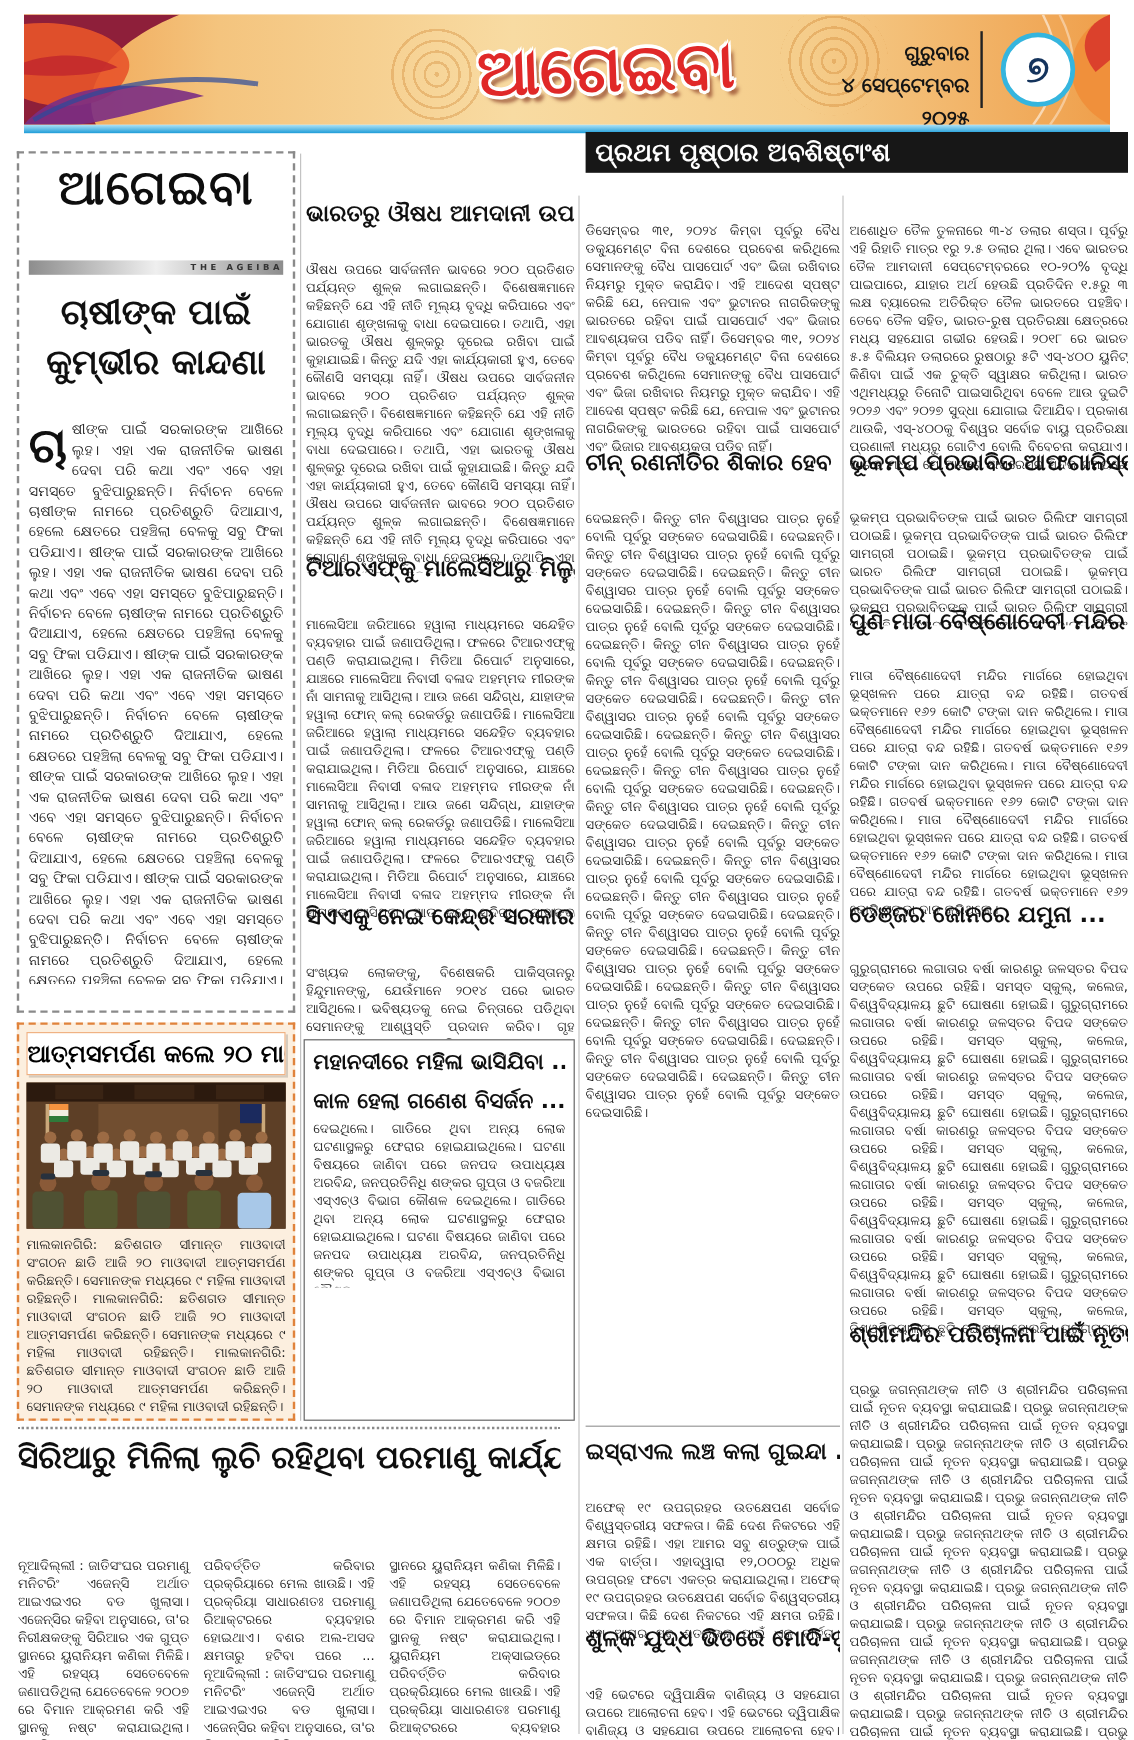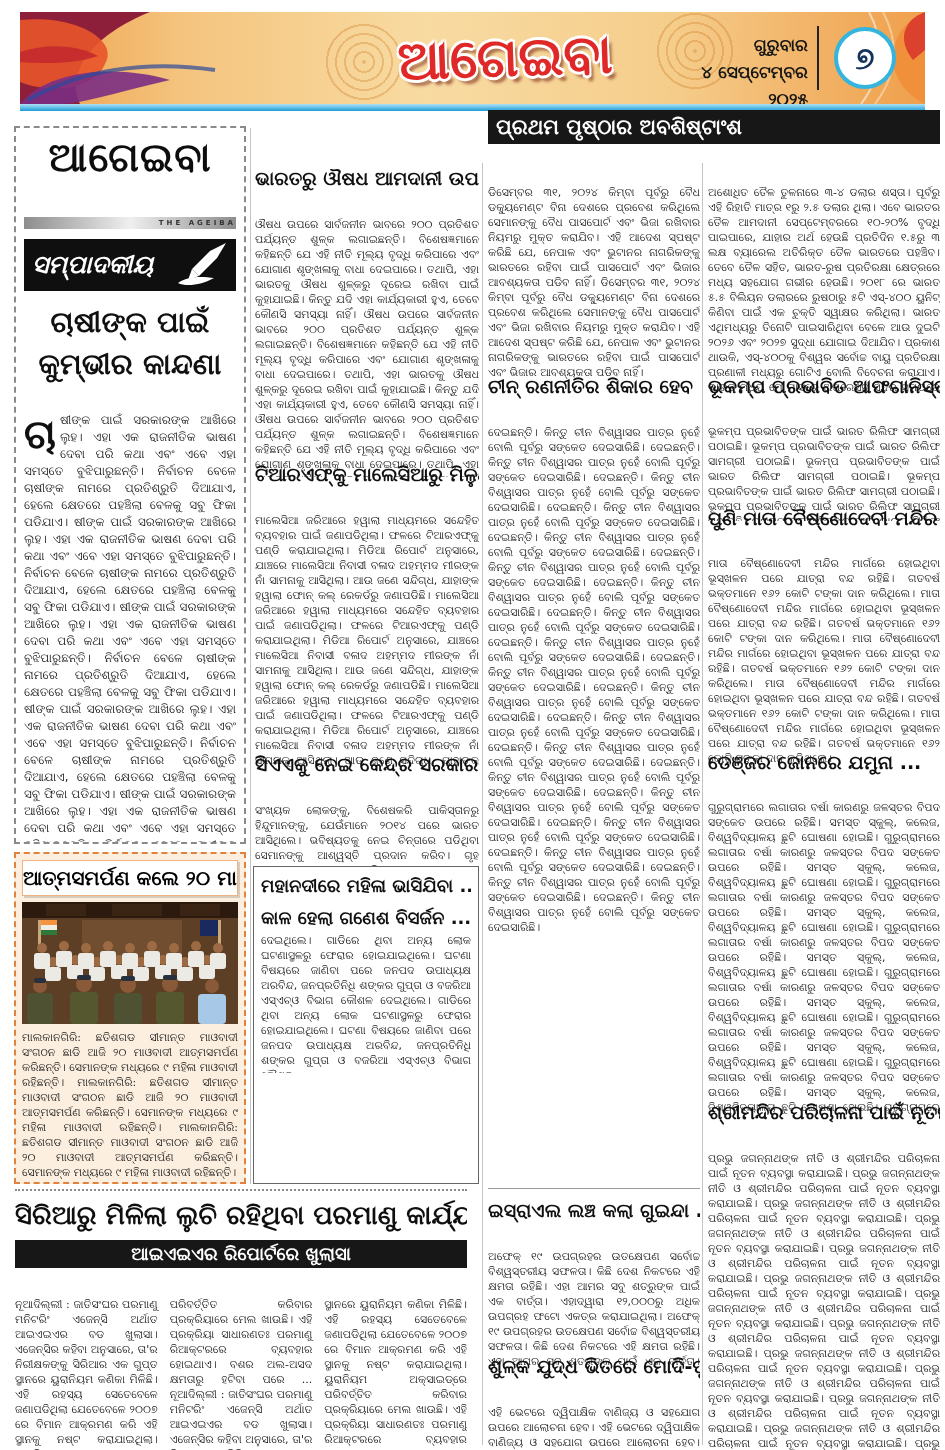--- a/index.html
+++ b/index.html
@@ -79,28 +79,20 @@
   </header>
   <div class="abs blue-strip"></div>
 
   <div class="vr" style="left:250px;top:128px;height:1056px"></div>
   <div class="vr" style="left:482px;top:163px;height:1282px"></div>
   <div class="vr" style="left:702px;top:163px;height:1282px"></div>
 
   <section class="abs ed-box">
     <div class="ed-logo">ଆଗେଇବା</div>
     <div class="ed-logo-bar">THE AGEIBA</div>
-    <div class="ed-banner">
-      <div class="ed-banner-label">ସମ୍ପାଦକୀୟ</div>
-      <svg class="abs" style="right:4px;top:2px" width="58" height="48" viewBox="0 0 58 48">
-        <path d="M52 2 L36 10 L18 28 L25 35 L43 17 Z" fill="#ffffff"></path>
-        <path d="M18 28 L14 39 L25 35 Z" fill="#ffffff"></path>
-        <path d="M4 42 C16 34 30 36 40 37 C28 44 12 46 4 42 Z" fill="#ffffff"></path>
-      </svg>
-    </div>
     <div class="ed-head">ଚାଷୀଙ୍କ ପାଇଁ କୁମ୍ଭୀର କାନ୍ଦଣା !!</div>
     <div class="body-txt" style="height:470px;font-size:12px;line-height:17px">
       <span class="dropcap">ଚା</span><span>ଷୀଙ୍କ ପାଇଁ ସରକାରଙ୍କ ଆଖିରେ ଲୁହ। ଏହା ଏକ ରାଜନୀତିକ ଭାଷଣ ଦେବା ପରି କଥା ଏବଂ ଏବେ ଏହା ସମସ୍ତେ ବୁଝିପାରୁଛନ୍ତି। ନିର୍ବାଚନ ବେଳେ ଚାଷୀଙ୍କ ନାମରେ ପ୍ରତିଶ୍ରୁତି ଦିଆଯାଏ, ହେଲେ କ୍ଷେତରେ ପହଞ୍ଚିଲା ବେଳକୁ ସବୁ ଫିକା ପଡିଯାଏ। ଷୀଙ୍କ ପାଇଁ ସରକାରଙ୍କ ଆଖିରେ ଲୁହ। ଏହା ଏକ ରାଜନୀତିକ ଭାଷଣ ଦେବା ପରି କଥା ଏବଂ ଏବେ ଏହା ସମସ୍ତେ ବୁଝିପାରୁଛନ୍ତି। ନିର୍ବାଚନ ବେଳେ ଚାଷୀଙ୍କ ନାମରେ ପ୍ରତିଶ୍ରୁତି ଦିଆଯାଏ, ହେଲେ କ୍ଷେତରେ ପହଞ୍ଚିଲା ବେଳକୁ ସବୁ ଫିକା ପଡିଯାଏ। ଷୀଙ୍କ ପାଇଁ ସରକାରଙ୍କ ଆଖିରେ ଲୁହ। ଏହା ଏକ ରାଜନୀତିକ ଭାଷଣ ଦେବା ପରି କଥା ଏବଂ ଏବେ ଏହା ସମସ୍ତେ ବୁଝିପାରୁଛନ୍ତି। ନିର୍ବାଚନ ବେଳେ ଚାଷୀଙ୍କ ନାମରେ ପ୍ରତିଶ୍ରୁତି ଦିଆଯାଏ, ହେଲେ କ୍ଷେତରେ ପହଞ୍ଚିଲା ବେଳକୁ ସବୁ ଫିକା ପଡିଯାଏ। ଷୀଙ୍କ ପାଇଁ ସରକାରଙ୍କ ଆଖିରେ ଲୁହ। ଏହା ଏକ ରାଜନୀତିକ ଭାଷଣ ଦେବା ପରି କଥା ଏବଂ ଏବେ ଏହା ସମସ୍ତେ ବୁଝିପାରୁଛନ୍ତି। ନିର୍ବାଚନ ବେଳେ ଚାଷୀଙ୍କ ନାମରେ ପ୍ରତିଶ୍ରୁତି ଦିଆଯାଏ, ହେଲେ କ୍ଷେତରେ ପହଞ୍ଚିଲା ବେଳକୁ ସବୁ ଫିକା ପଡିଯାଏ। ଷୀଙ୍କ ପାଇଁ ସରକାରଙ୍କ ଆଖିରେ ଲୁହ। ଏହା ଏକ ରାଜନୀତିକ ଭାଷଣ ଦେବା ପରି କଥା ଏବଂ ଏବେ ଏହା ସମସ୍ତେ ବୁଝିପାରୁଛନ୍ତି। ନିର୍ବାଚନ ବେଳେ ଚାଷୀଙ୍କ ନାମରେ ପ୍ରତିଶ୍ରୁତି ଦିଆଯାଏ, ହେଲେ କ୍ଷେତରେ ପହଞ୍ଚିଲା ବେଳକୁ ସବୁ ଫିକା ପଡିଯାଏ। ଷୀଙ୍କ ପାଇଁ ସରକାରଙ୍କ ଆଖିରେ ଲୁହ। ଏହା ଏକ ରାଜନୀତିକ ଭାଷଣ ଦେବା ପରି କଥା ଏବଂ ଏବେ ଏହା ସମସ୍ତେ ବୁଝିପାରୁଛନ୍ତି। ନିର୍ବାଚନ ବେଳେ ଚାଷୀଙ୍କ ନାମରେ ପ୍ରତିଶ୍ରୁତି ଦିଆଯାଏ, ହେଲେ କ୍ଷେତରେ ପହଞ୍ଚିଲା ବେଳକୁ ସବୁ ଫିକା ପଡିଯାଏ। ଷୀଙ୍କ ପାଇଁ ସରକାରଙ୍କ ଆଖିରେ ଲୁହ। ଏହା ଏକ ରାଜନୀତିକ ଭାଷଣ ଦେବା ପରି କଥା ଏବଂ ଏବେ ଏହା ସମସ୍ତେ ବୁଝିପାରୁଛନ୍ତି। ନିର୍ବାଚନ ବେଳେ ଚାଷୀଙ୍କ ନାମରେ ପ୍ରତିଶ୍ରୁତି ଦିଆଯାଏ, ହେଲେ କ୍ଷେତରେ ପହଞ୍ଚିଲା ବେଳକୁ ସବୁ ଫିକା ପଡିଯାଏ। ଷୀଙ୍କ ପାଇଁ ସରକାରଙ୍କ ଆଖିରେ ଲୁହ। ଏହା ଏକ ରାଜନୀତିକ ଭାଷଣ ଦେବା ପରି କଥା ଏବଂ ଏବେ ଏହା ସମସ୍ତେ ବୁଝିପାରୁଛନ୍ତି। ନିର୍ବାଚନ ବେଳେ ଚାଷୀଙ୍କ ନାମରେ ପ୍ରତିଶ୍ରୁତି ଦିଆଯାଏ, ହେଲେ କ୍ଷେତରେ ପହଞ୍ଚିଲା ବେଳକୁ ସବୁ ଫିକା ପଡିଯାଏ।</span>
     </div>
   </section>
 
   <section class="abs maoist-box">
     <div class="maoist-head">ଆତ୍ମସମର୍ପଣ କଲେ ୨୦ ମାଓବାଦୀ</div>
     <div class="photo">
       <svg width="218" height="122" viewBox="0 0 218 122">
@@ -227,16 +219,15 @@
   <div class="abs body-txt" style="left:708px;top:535px;width:232px;height:209px">ମାତା ବୈଷ୍ଣୋଦେବୀ ମନ୍ଦିର ମାର୍ଗରେ ହୋଇଥିବା ଭୂସ୍ଖଳନ ପରେ ଯାତ୍ରା ବନ୍ଦ ରହିଛି। ଗତବର୍ଷ ଭକ୍ତମାନେ ୧୬୨ କୋଟି ଟଙ୍କା ଦାନ କରିଥିଲେ। ମାତା ବୈଷ୍ଣୋଦେବୀ ମନ୍ଦିର ମାର୍ଗରେ ହୋଇଥିବା ଭୂସ୍ଖଳନ ପରେ ଯାତ୍ରା ବନ୍ଦ ରହିଛି। ଗତବର୍ଷ ଭକ୍ତମାନେ ୧୬୨ କୋଟି ଟଙ୍କା ଦାନ କରିଥିଲେ। ମାତା ବୈଷ୍ଣୋଦେବୀ ମନ୍ଦିର ମାର୍ଗରେ ହୋଇଥିବା ଭୂସ୍ଖଳନ ପରେ ଯାତ୍ରା ବନ୍ଦ ରହିଛି। ଗତବର୍ଷ ଭକ୍ତମାନେ ୧୬୨ କୋଟି ଟଙ୍କା ଦାନ କରିଥିଲେ। ମାତା ବୈଷ୍ଣୋଦେବୀ ମନ୍ଦିର ମାର୍ଗରେ ହୋଇଥିବା ଭୂସ୍ଖଳନ ପରେ ଯାତ୍ରା ବନ୍ଦ ରହିଛି। ଗତବର୍ଷ ଭକ୍ତମାନେ ୧୬୨ କୋଟି ଟଙ୍କା ଦାନ କରିଥିଲେ। ମାତା ବୈଷ୍ଣୋଦେବୀ ମନ୍ଦିର ମାର୍ଗରେ ହୋଇଥିବା ଭୂସ୍ଖଳନ ପରେ ଯାତ୍ରା ବନ୍ଦ ରହିଛି। ଗତବର୍ଷ ଭକ୍ତମାନେ ୧୬୨ କୋଟି ଟଙ୍କା ଦାନ କରିଥିଲେ।</div>
 
   <div class="abs h h19" style="left:708px;top:748px;width:232px">ଡେଞ୍ଜର ଜୋନରେ ଯମୁନା ...</div>
   <div class="abs body-txt" style="left:708px;top:779px;width:232px;height:315px">ଗୁରୁଗ୍ରାମରେ ଲଗାତାର ବର୍ଷା କାରଣରୁ ଜଳସ୍ତର ବିପଦ ସଙ୍କେତ ଉପରେ ରହିଛି। ସମସ୍ତ ସ୍କୁଲ୍, କଲେଜ, ବିଶ୍ୱବିଦ୍ୟାଳୟ ଛୁଟି ଘୋଷଣା ହୋଇଛି। ଗୁରୁଗ୍ରାମରେ ଲଗାତାର ବର୍ଷା କାରଣରୁ ଜଳସ୍ତର ବିପଦ ସଙ୍କେତ ଉପରେ ରହିଛି। ସମସ୍ତ ସ୍କୁଲ୍, କଲେଜ, ବିଶ୍ୱବିଦ୍ୟାଳୟ ଛୁଟି ଘୋଷଣା ହୋଇଛି। ଗୁରୁଗ୍ରାମରେ ଲଗାତାର ବର୍ଷା କାରଣରୁ ଜଳସ୍ତର ବିପଦ ସଙ୍କେତ ଉପରେ ରହିଛି। ସମସ୍ତ ସ୍କୁଲ୍, କଲେଜ, ବିଶ୍ୱବିଦ୍ୟାଳୟ ଛୁଟି ଘୋଷଣା ହୋଇଛି। ଗୁରୁଗ୍ରାମରେ ଲଗାତାର ବର୍ଷା କାରଣରୁ ଜଳସ୍ତର ବିପଦ ସଙ୍କେତ ଉପରେ ରହିଛି। ସମସ୍ତ ସ୍କୁଲ୍, କଲେଜ, ବିଶ୍ୱବିଦ୍ୟାଳୟ ଛୁଟି ଘୋଷଣା ହୋଇଛି। ଗୁରୁଗ୍ରାମରେ ଲଗାତାର ବର୍ଷା କାରଣରୁ ଜଳସ୍ତର ବିପଦ ସଙ୍କେତ ଉପରେ ରହିଛି। ସମସ୍ତ ସ୍କୁଲ୍, କଲେଜ, ବିଶ୍ୱବିଦ୍ୟାଳୟ ଛୁଟି ଘୋଷଣା ହୋଇଛି। ଗୁରୁଗ୍ରାମରେ ଲଗାତାର ବର୍ଷା କାରଣରୁ ଜଳସ୍ତର ବିପଦ ସଙ୍କେତ ଉପରେ ରହିଛି। ସମସ୍ତ ସ୍କୁଲ୍, କଲେଜ, ବିଶ୍ୱବିଦ୍ୟାଳୟ ଛୁଟି ଘୋଷଣା ହୋଇଛି। ଗୁରୁଗ୍ରାମରେ ଲଗାତାର ବର୍ଷା କାରଣରୁ ଜଳସ୍ତର ବିପଦ ସଙ୍କେତ ଉପରେ ରହିଛି। ସମସ୍ତ ସ୍କୁଲ୍, କଲେଜ, ବିଶ୍ୱବିଦ୍ୟାଳୟ ଛୁଟି ଘୋଷଣା ହୋଇଛି। ଗୁରୁଗ୍ରାମରେ ଲଗାତାର ବର୍ଷା କାରଣରୁ ଜଳସ୍ତର ବିପଦ ସଙ୍କେତ ଉପରେ ରହିଛି। ସମସ୍ତ ସ୍କୁଲ୍, କଲେଜ, ବିଶ୍ୱବିଦ୍ୟାଳୟ ଛୁଟି ଘୋଷଣା ହୋଇଛି।</div>
 
   <div class="abs h h19" style="left:708px;top:1098px;width:232px">ଶ୍ରୀମନ୍ଦିର ପରିଚାଳନା ପାଇଁ ନୂତନ ...</div>
   <div class="abs body-txt" style="left:708px;top:1130px;width:232px;height:315px">ପ୍ରଭୁ ଜଗନ୍ନାଥଙ୍କ ନୀତି ଓ ଶ୍ରୀମନ୍ଦିର ପରିଚାଳନା ପାଇଁ ନୂତନ ବ୍ୟବସ୍ଥା କରାଯାଇଛି। ପ୍ରଭୁ ଜଗନ୍ନାଥଙ୍କ ନୀତି ଓ ଶ୍ରୀମନ୍ଦିର ପରିଚାଳନା ପାଇଁ ନୂତନ ବ୍ୟବସ୍ଥା କରାଯାଇଛି। ପ୍ରଭୁ ଜଗନ୍ନାଥଙ୍କ ନୀତି ଓ ଶ୍ରୀମନ୍ଦିର ପରିଚାଳନା ପାଇଁ ନୂତନ ବ୍ୟବସ୍ଥା କରାଯାଇଛି। ପ୍ରଭୁ ଜଗନ୍ନାଥଙ୍କ ନୀତି ଓ ଶ୍ରୀମନ୍ଦିର ପରିଚାଳନା ପାଇଁ ନୂତନ ବ୍ୟବସ୍ଥା କରାଯାଇଛି। ପ୍ରଭୁ ଜଗନ୍ନାଥଙ୍କ ନୀତି ଓ ଶ୍ରୀମନ୍ଦିର ପରିଚାଳନା ପାଇଁ ନୂତନ ବ୍ୟବସ୍ଥା କରାଯାଇଛି। ପ୍ରଭୁ ଜଗନ୍ନାଥଙ୍କ ନୀତି ଓ ଶ୍ରୀମନ୍ଦିର ପରିଚାଳନା ପାଇଁ ନୂତନ ବ୍ୟବସ୍ଥା କରାଯାଇଛି। ପ୍ରଭୁ ଜଗନ୍ନାଥଙ୍କ ନୀତି ଓ ଶ୍ରୀମନ୍ଦିର ପରିଚାଳନା ପାଇଁ ନୂତନ ବ୍ୟବସ୍ଥା କରାଯାଇଛି। ପ୍ରଭୁ ଜଗନ୍ନାଥଙ୍କ ନୀତି ଓ ଶ୍ରୀମନ୍ଦିର ପରିଚାଳନା ପାଇଁ ନୂତନ ବ୍ୟବସ୍ଥା କରାଯାଇଛି। ପ୍ରଭୁ ଜଗନ୍ନାଥଙ୍କ ନୀତି ଓ ଶ୍ରୀମନ୍ଦିର ପରିଚାଳନା ପାଇଁ ନୂତନ ବ୍ୟବସ୍ଥା କରାଯାଇଛି। ପ୍ରଭୁ ଜଗନ୍ନାଥଙ୍କ ନୀତି ଓ ଶ୍ରୀମନ୍ଦିର ପରିଚାଳନା ପାଇଁ ନୂତନ ବ୍ୟବସ୍ଥା କରାଯାଇଛି। ପ୍ରଭୁ ଜଗନ୍ନାଥଙ୍କ ନୀତି ଓ ଶ୍ରୀମନ୍ଦିର ପରିଚାଳନା ପାଇଁ ନୂତନ ବ୍ୟବସ୍ଥା କରାଯାଇଛି। ପ୍ରଭୁ ଜଗନ୍ନାଥଙ୍କ ନୀତି ଓ ଶ୍ରୀମନ୍ଦିର ପରିଚାଳନା ପାଇଁ ନୂତନ ବ୍ୟବସ୍ଥା କରାଯାଇଛି। ପ୍ରଭୁ ଜଗନ୍ନାଥଙ୍କ ନୀତି ଓ ଶ୍ରୀମନ୍ଦିର ପରିଚାଳନା ପାଇଁ ନୂତନ ବ୍ୟବସ୍ଥା କରାଯାଇଛି।</div>
 
   <div class="abs dotted-rule" style="left:15px;top:1189px;width:452px"></div>
   <div class="abs syria-head" style="left:15px;top:1196px;width:452px">ସିରିଆରୁ ମିଳିଲା ଲୁଚି ରହିଥିବା ପରମାଣୁ କାର୍ଯ୍ୟକ୍ରମର ପ୍ରମାଣ</div>
-  <div class="abs dark-banner" style="left:15px;top:1240px;width:452px;height:28px;text-align:center;font-size:18px;line-height:28px">ଆଇଏଇଏର ରିପୋର୍ଟରେ ଖୁଲାସା</div>
   <div class="abs body-txt syria-cols" style="left:15px;top:1276px;width:452px;height:169px">ନୂଆଦିଲ୍ଲୀ : ଜାତିସଂଘର ପରମାଣୁ ମନିଟରିଂ ଏଜେନ୍ସି ଅର୍ଥାତ ଆଇଏଇଏର ବଡ ଖୁଲାସା। ଏଜେନ୍ସିର କହିବା ଅନୁସାରେ, ତା'ର ନିରୀକ୍ଷକଙ୍କୁ ସିରିଆର ଏକ ଗୁପ୍ତ ସ୍ଥାନରେ ୟୁରାନିୟମ କଣିକା ମିଳିଛି। ଏହି ରହସ୍ୟ ସେତେବେଳେ ଜଣାପଡିଥିଲା ଯେତେବେଳେ ୨୦୦୭ ରେ ବିମାନ ଆକ୍ରମଣ କରି ଏହି ସ୍ଥାନକୁ ନଷ୍ଟ କରାଯାଇଥିଲା। ୟୁରାନିୟମ ଅକ୍ସାଇଡ୍‌ରେ ପରିବର୍ତ୍ତିତ କରିବାର ପ୍ରକ୍ରିୟାରେ ମେଲ ଖାଉଛି। ଏହି ପ୍ରକ୍ରିୟା ସାଧାରଣତଃ ପରମାଣୁ ରିଆକ୍ଟରରେ ବ୍ୟବହାର ହୋଇଥାଏ। ବଶର ଅଲ-ଅସଦ କ୍ଷମତାରୁ ହଟିବା ପରେ ... ନୂଆଦିଲ୍ଲୀ : ଜାତିସଂଘର ପରମାଣୁ ମନିଟରିଂ ଏଜେନ୍ସି ଅର୍ଥାତ ଆଇଏଇଏର ବଡ ଖୁଲାସା। ଏଜେନ୍ସିର କହିବା ଅନୁସାରେ, ତା'ର ନିରୀକ୍ଷକଙ୍କୁ ସିରିଆର ଏକ ଗୁପ୍ତ ସ୍ଥାନରେ ୟୁରାନିୟମ କଣିକା ମିଳିଛି। ଏହି ରହସ୍ୟ ସେତେବେଳେ ଜଣାପଡିଥିଲା ଯେତେବେଳେ ୨୦୦୭ ରେ ବିମାନ ଆକ୍ରମଣ କରି ଏହି ସ୍ଥାନକୁ ନଷ୍ଟ କରାଯାଇଥିଲା। ୟୁରାନିୟମ ଅକ୍ସାଇଡ୍‌ରେ ପରିବର୍ତ୍ତିତ କରିବାର ପ୍ରକ୍ରିୟାରେ ମେଲ ଖାଉଛି। ଏହି ପ୍ରକ୍ରିୟା ସାଧାରଣତଃ ପରମାଣୁ ରିଆକ୍ଟରରେ ବ୍ୟବହାର ହୋଇଥାଏ। ବଶର ଅଲ-ଅସଦ କ୍ଷମତାରୁ ହଟିବା ପରେ ... ନୂଆଦିଲ୍ଲୀ : ଜାତିସଂଘର ପରମାଣୁ ମନିଟରିଂ ଏଜେନ୍ସି ଅର୍ଥାତ ଆଇଏଇଏର ବଡ ଖୁଲାସା। ଏଜେନ୍ସିର କହିବା ଅନୁସାରେ, ତା'ର ନିରୀକ୍ଷକଙ୍କୁ ସିରିଆର ଏକ ଗୁପ୍ତ ସ୍ଥାନରେ ୟୁରାନିୟମ କଣିକା ମିଳିଛି। ଏହି ରହସ୍ୟ ସେତେବେଳେ ଜଣାପଡିଥିଲା ଯେତେବେଳେ ୨୦୦୭ ରେ ବିମାନ ଆକ୍ରମଣ କରି ଏହି ସ୍ଥାନକୁ ନଷ୍ଟ କରାଯାଇଥିଲା। ୟୁରାନିୟମ ଅକ୍ସାଇଡ୍‌ରେ ପରିବର୍ତ୍ତିତ କରିବାର ପ୍ରକ୍ରିୟାରେ ମେଲ ଖାଉଛି। ଏହି ପ୍ରକ୍ରିୟା ସାଧାରଣତଃ ପରମାଣୁ ରିଆକ୍ଟରରେ ବ୍ୟବହାର ହୋଇଥାଏ। ବଶର ଅଲ-ଅସଦ କ୍ଷମତାରୁ ହଟିବା ପରେ ...</div>
 
 </div>
 
 </body></html>

